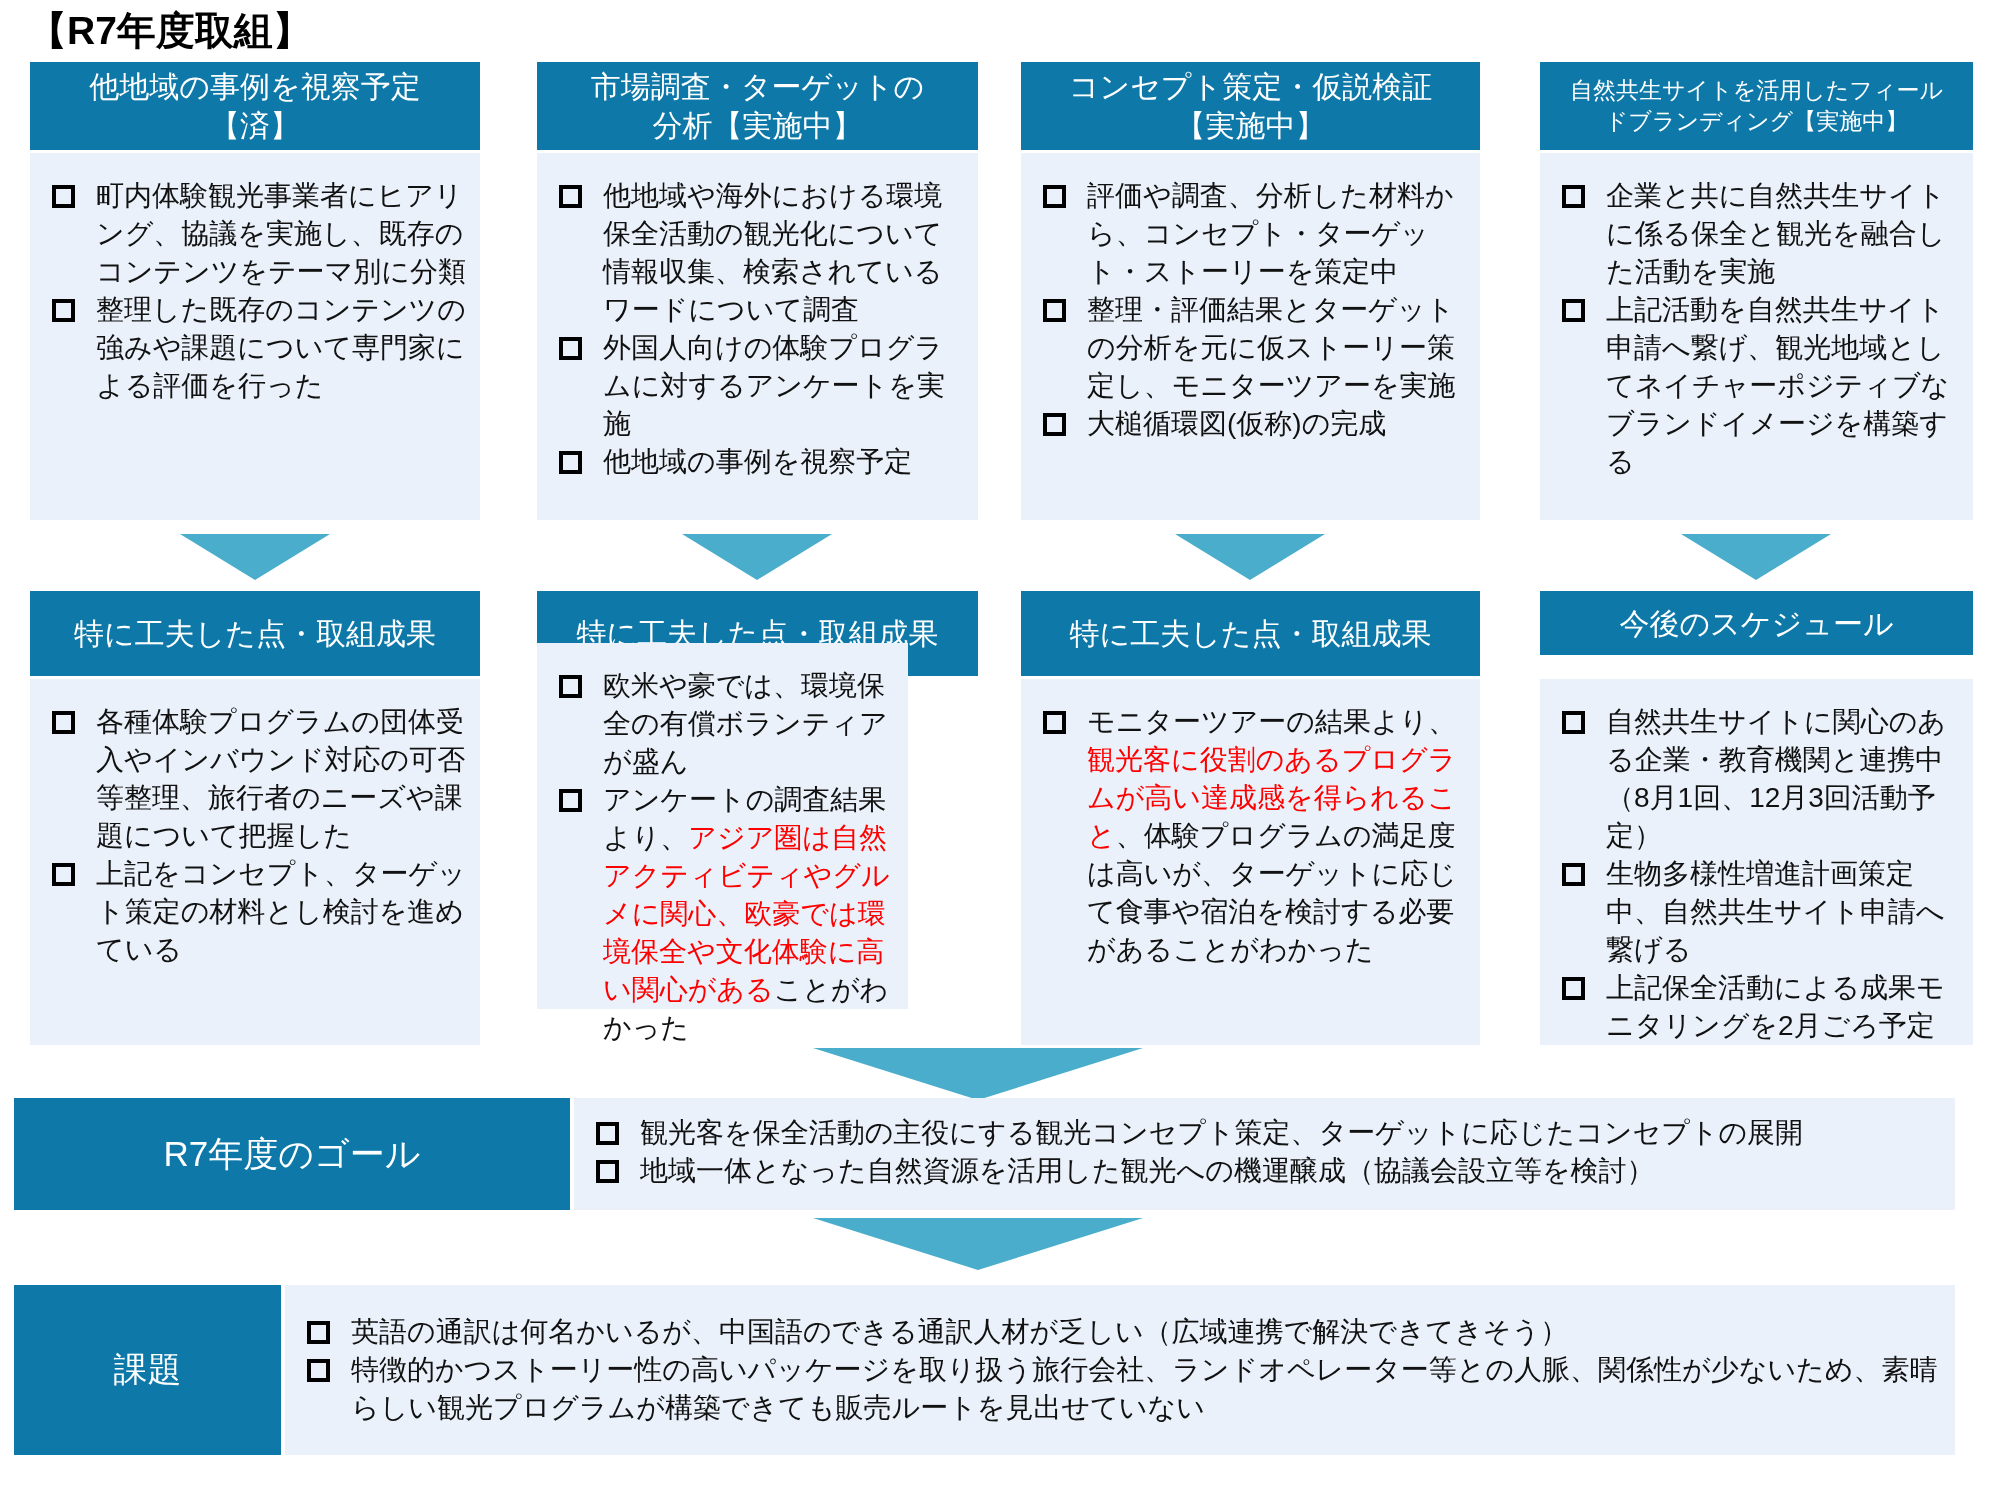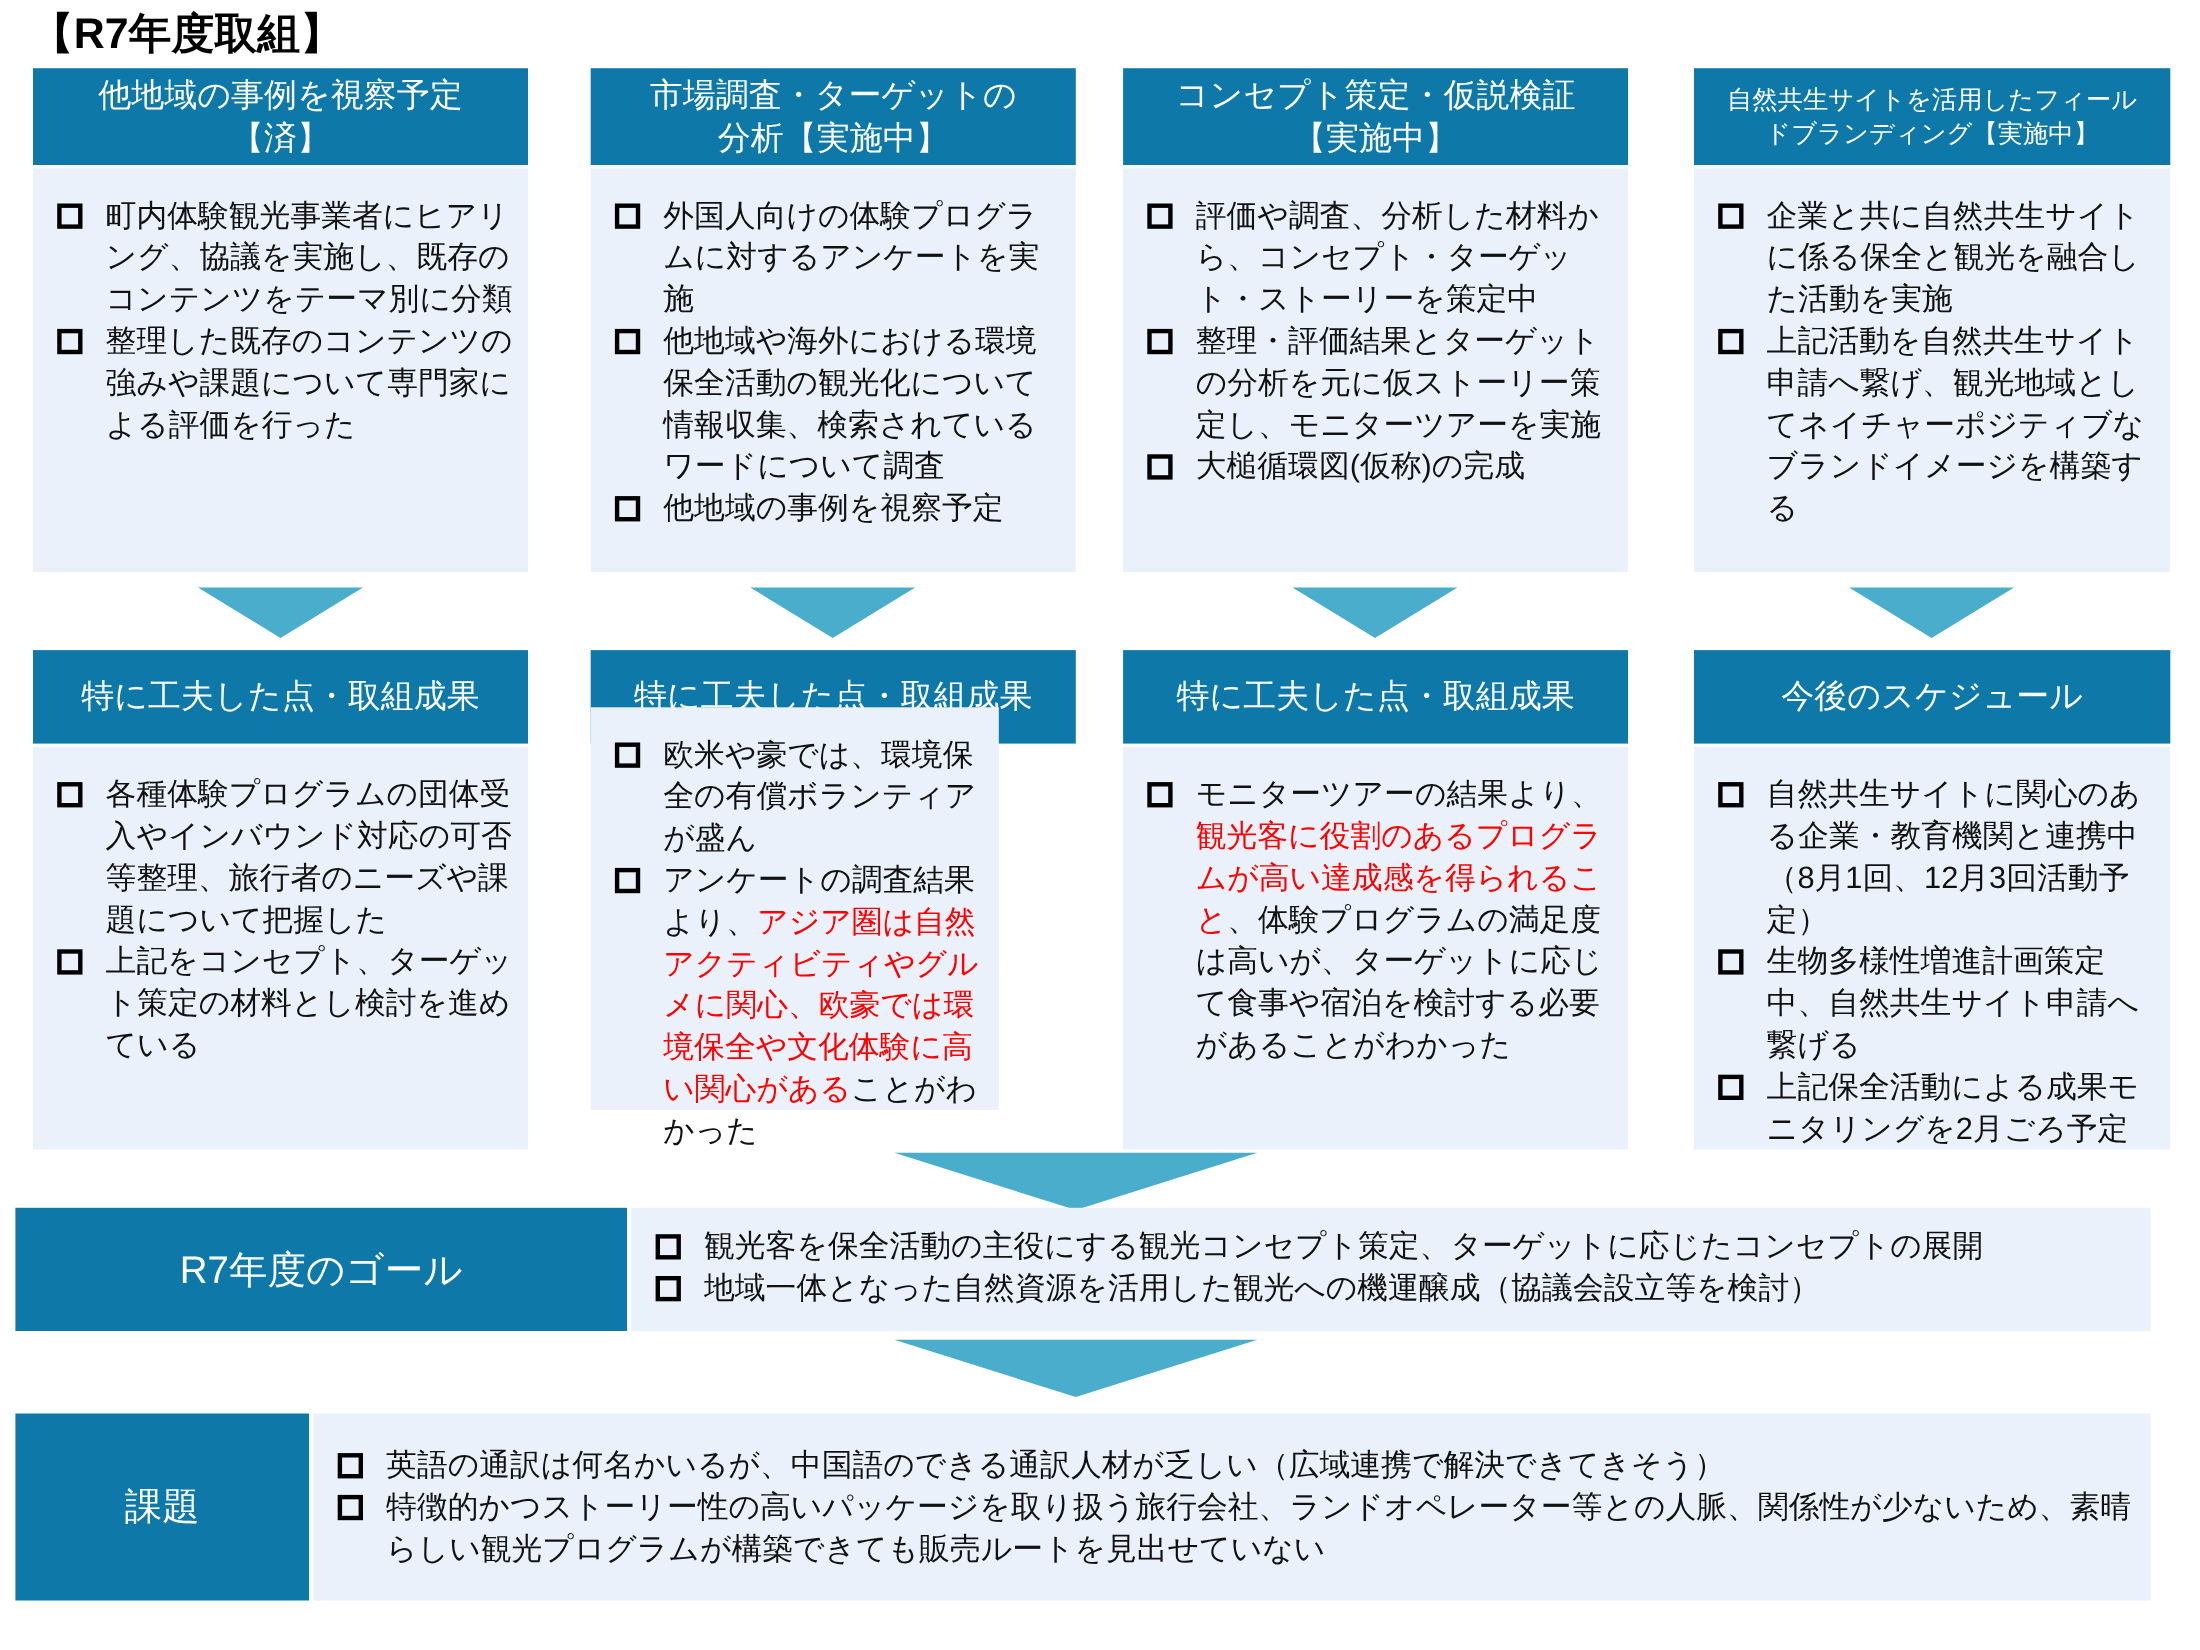--- a/index.html
+++ b/index.html
@@ -48,22 +48,22 @@
     <ul class="blist">
         <li><span class="chk"></span><span>各種体験プログラムの団体受入やインバウンド対応の可否等整理、旅行者のニーズや課題について把握した</span></li>
         <li><span class="chk"></span><span>上記をコンセプト、ターゲット策定の材料とし検討を進めている</span></li>
       </ul>
   </div>
 
   <div class="hdr" style="left:537px;top:62px;width:441px;height:88px;">市場調査・ターゲットの
 分析【実施中】</div>
   <div class="panel" style="left:537px;top:153px;width:441px;height:367px;">
     <ul class="blist">
+        <li><span class="chk"></span><span>他地域や海外における環境保全活動の観光化について情報収集、検索されているワードについて調査</span></li>
         <li><span class="chk"></span><span>外国人向けの体験プログラムに対するアンケートを実施</span></li>
-        <li><span class="chk"></span><span>他地域や海外における環境保全活動の観光化について情報収集、検索されているワードについて調査</span></li>
         <li><span class="chk"></span><span>他地域の事例を視察予定</span></li>
       </ul>
   </div>
   <div class="tri" style="left:682px;top:534px;"></div>
   <div class="hdr" style="left:537px;top:591px;width:441px;height:85px;">特に工夫した点・取組成果</div>
   <div class="panel" style="left:537px;top:643px;width:371px;height:366px;">
     <ul class="blist">
         <li><span class="chk"></span><span>欧米や豪では、環境保全の有償ボランティアが盛ん</span></li>
         <li><span class="chk"></span><span>アンケートの調査結果より、</span><span class="red">アジア圏は自然アクティビティやグルメに関心、欧豪では環境保全や文化体験に高い関心がある</span><span>ことがわかった</span></li>
       </ul>
@@ -88,21 +88,21 @@
 
   <div class="hdr small" style="left:1540px;top:62px;width:433px;height:88px;">自然共生サイトを活用したフィール
 ドブランディング【実施中】</div>
   <div class="panel" style="left:1540px;top:153px;width:433px;height:367px;">
     <ul class="blist">
         <li><span class="chk"></span><span>企業と共に自然共生サイトに係る保全と観光を融合した活動を実施</span></li>
         <li><span class="chk"></span><span>上記活動を自然共生サイト申請へ繋げ、観光地域としてネイチャーポジティブなブランドイメージを構築する</span></li>
       </ul>
   </div>
   <div class="tri" style="left:1681px;top:534px;"></div>
-  <div class="hdr" style="left:1540px;top:591px;width:433px;height:85px;text-align:right;">今後のスケジュール</div>
+  <div class="hdr" style="left:1540px;top:591px;width:433px;height:64px;text-align:right;">今後のスケジュール</div>
   <div class="panel" style="left:1540px;top:679px;width:433px;height:366px;">
     <ul class="blist">
         <li><span class="chk"></span><span>自然共生サイトに関心のある企業・教育機関と連携中（8月1回、12月3回活動予定）</span></li>
         <li><span class="chk"></span><span>生物多様性増進計画策定中、自然共生サイト申請へ繋げる</span></li>
         <li><span class="chk"></span><span>上記保全活動による成果モニタリングを2月ごろ予定</span></li>
       </ul>
   </div>
 
   <div class="tri big" style="left:813px;top:1048px;"></div>
 

